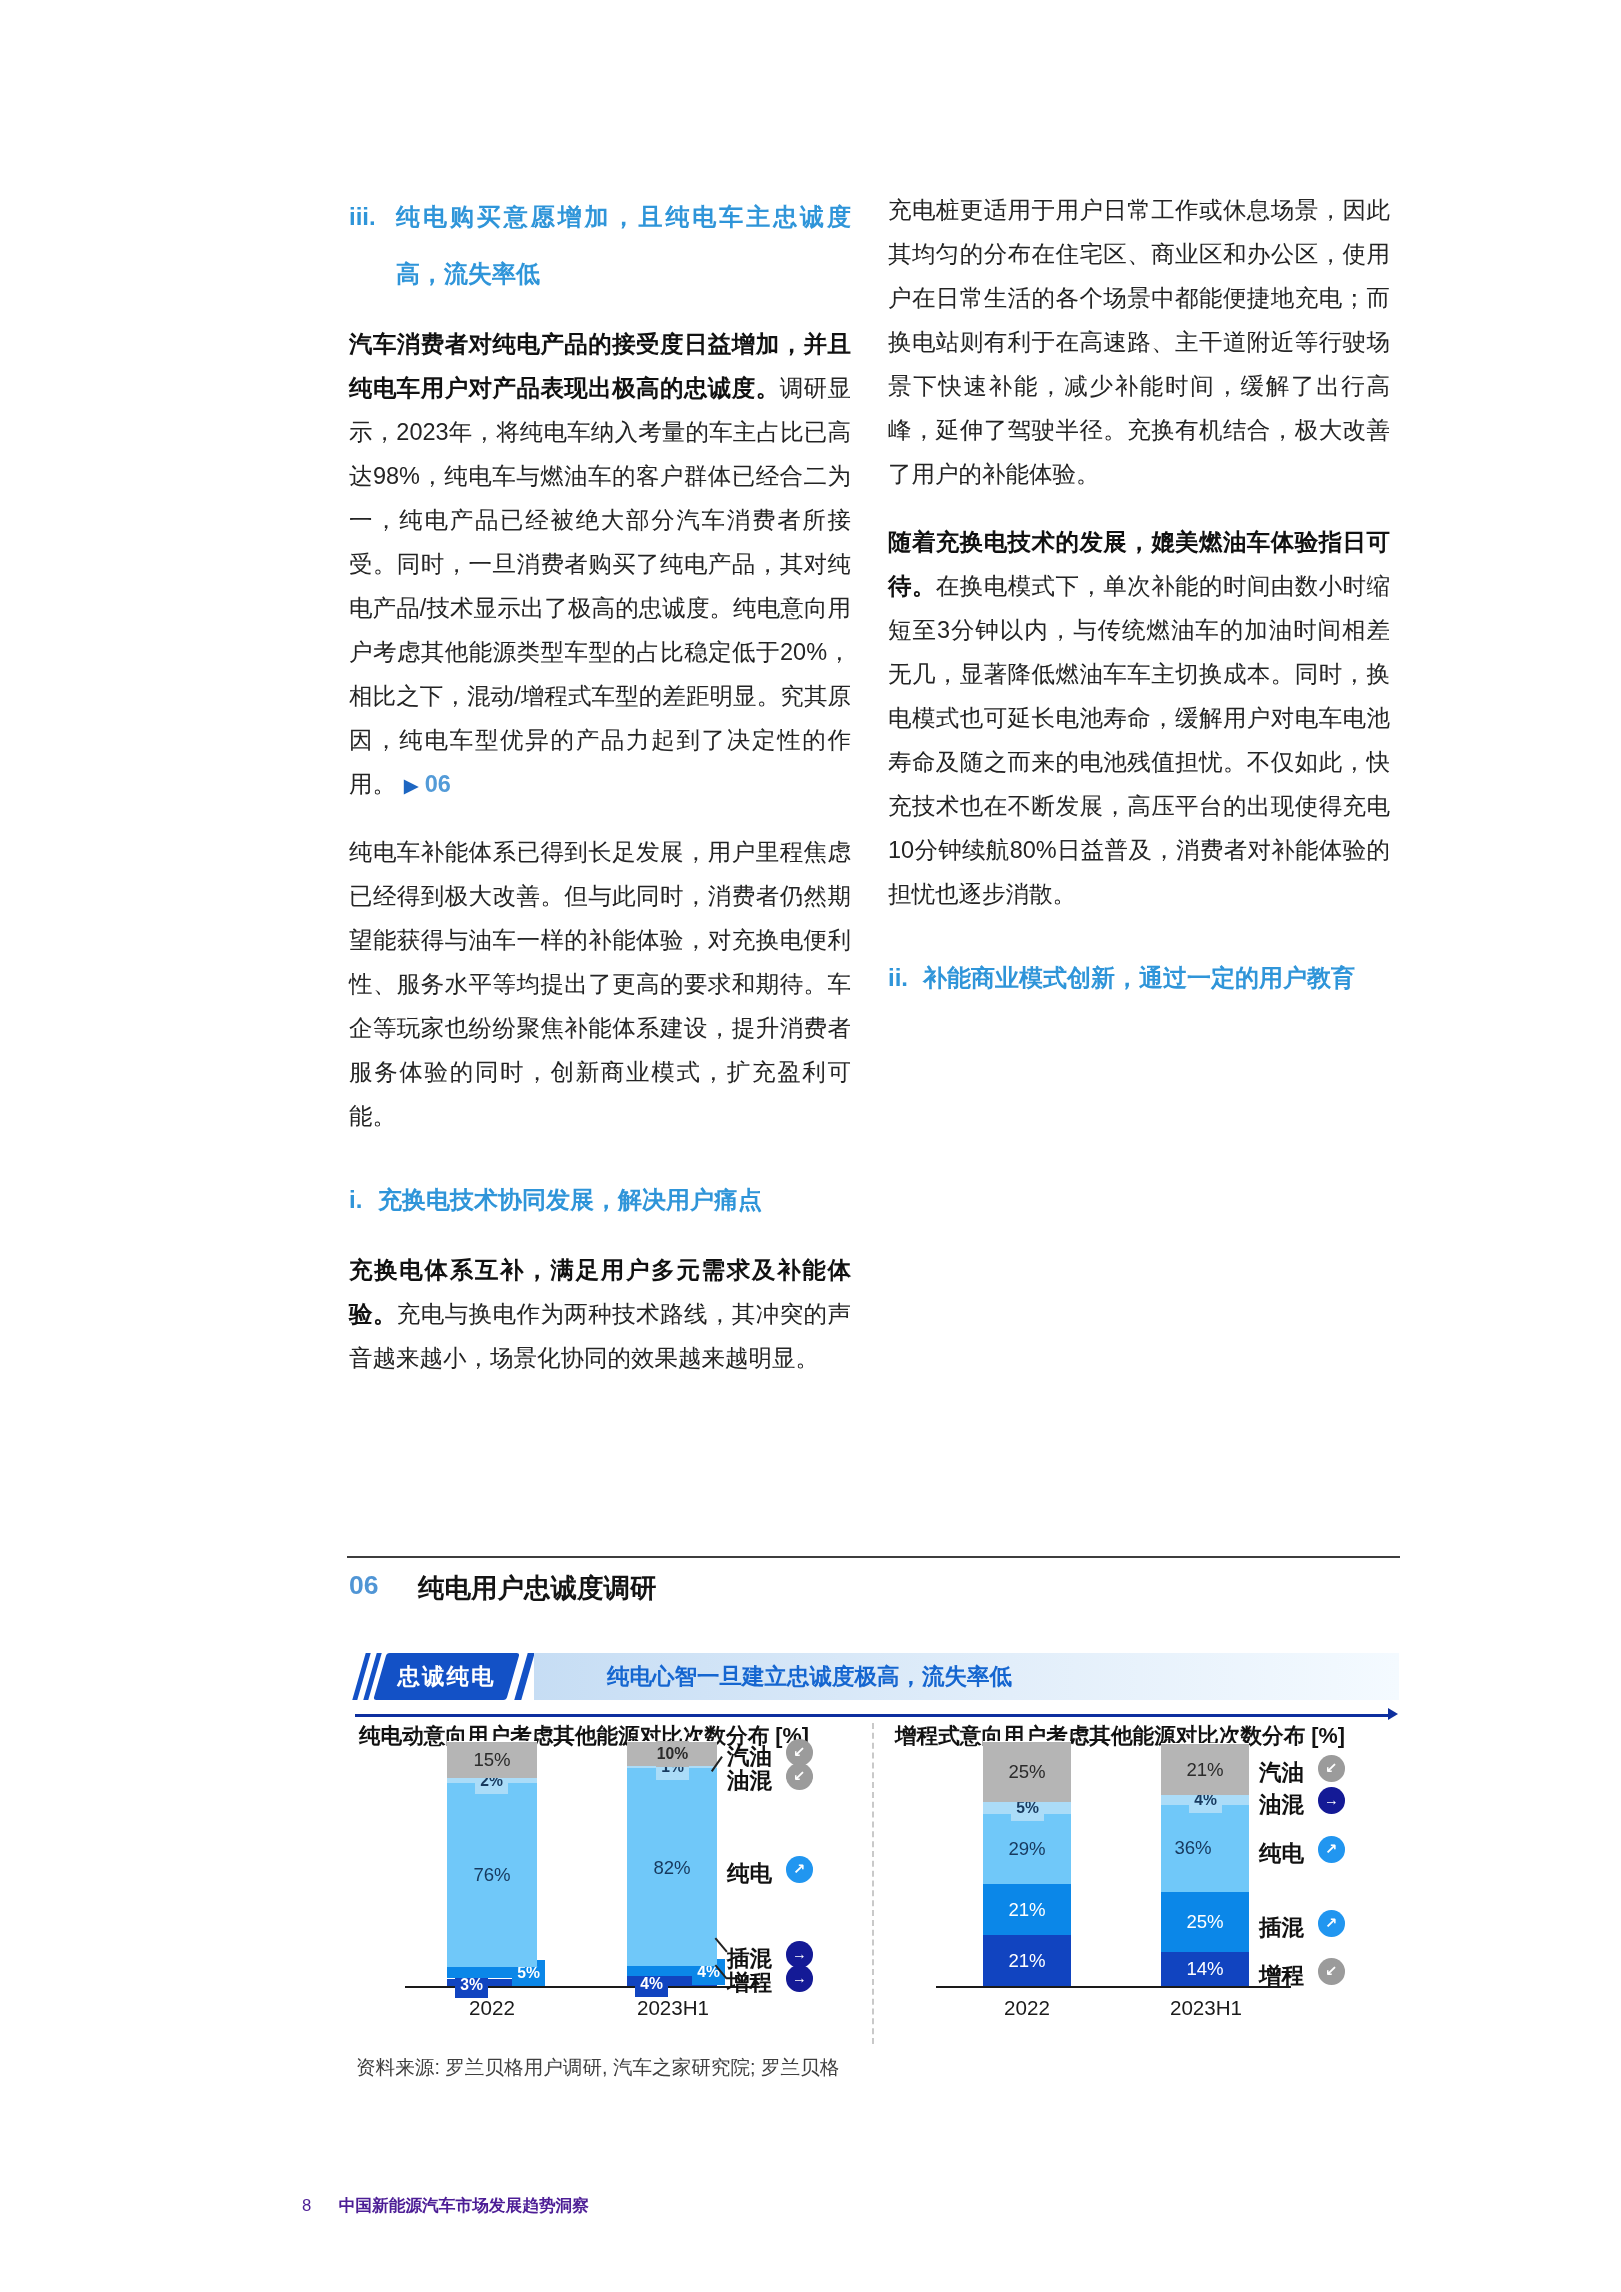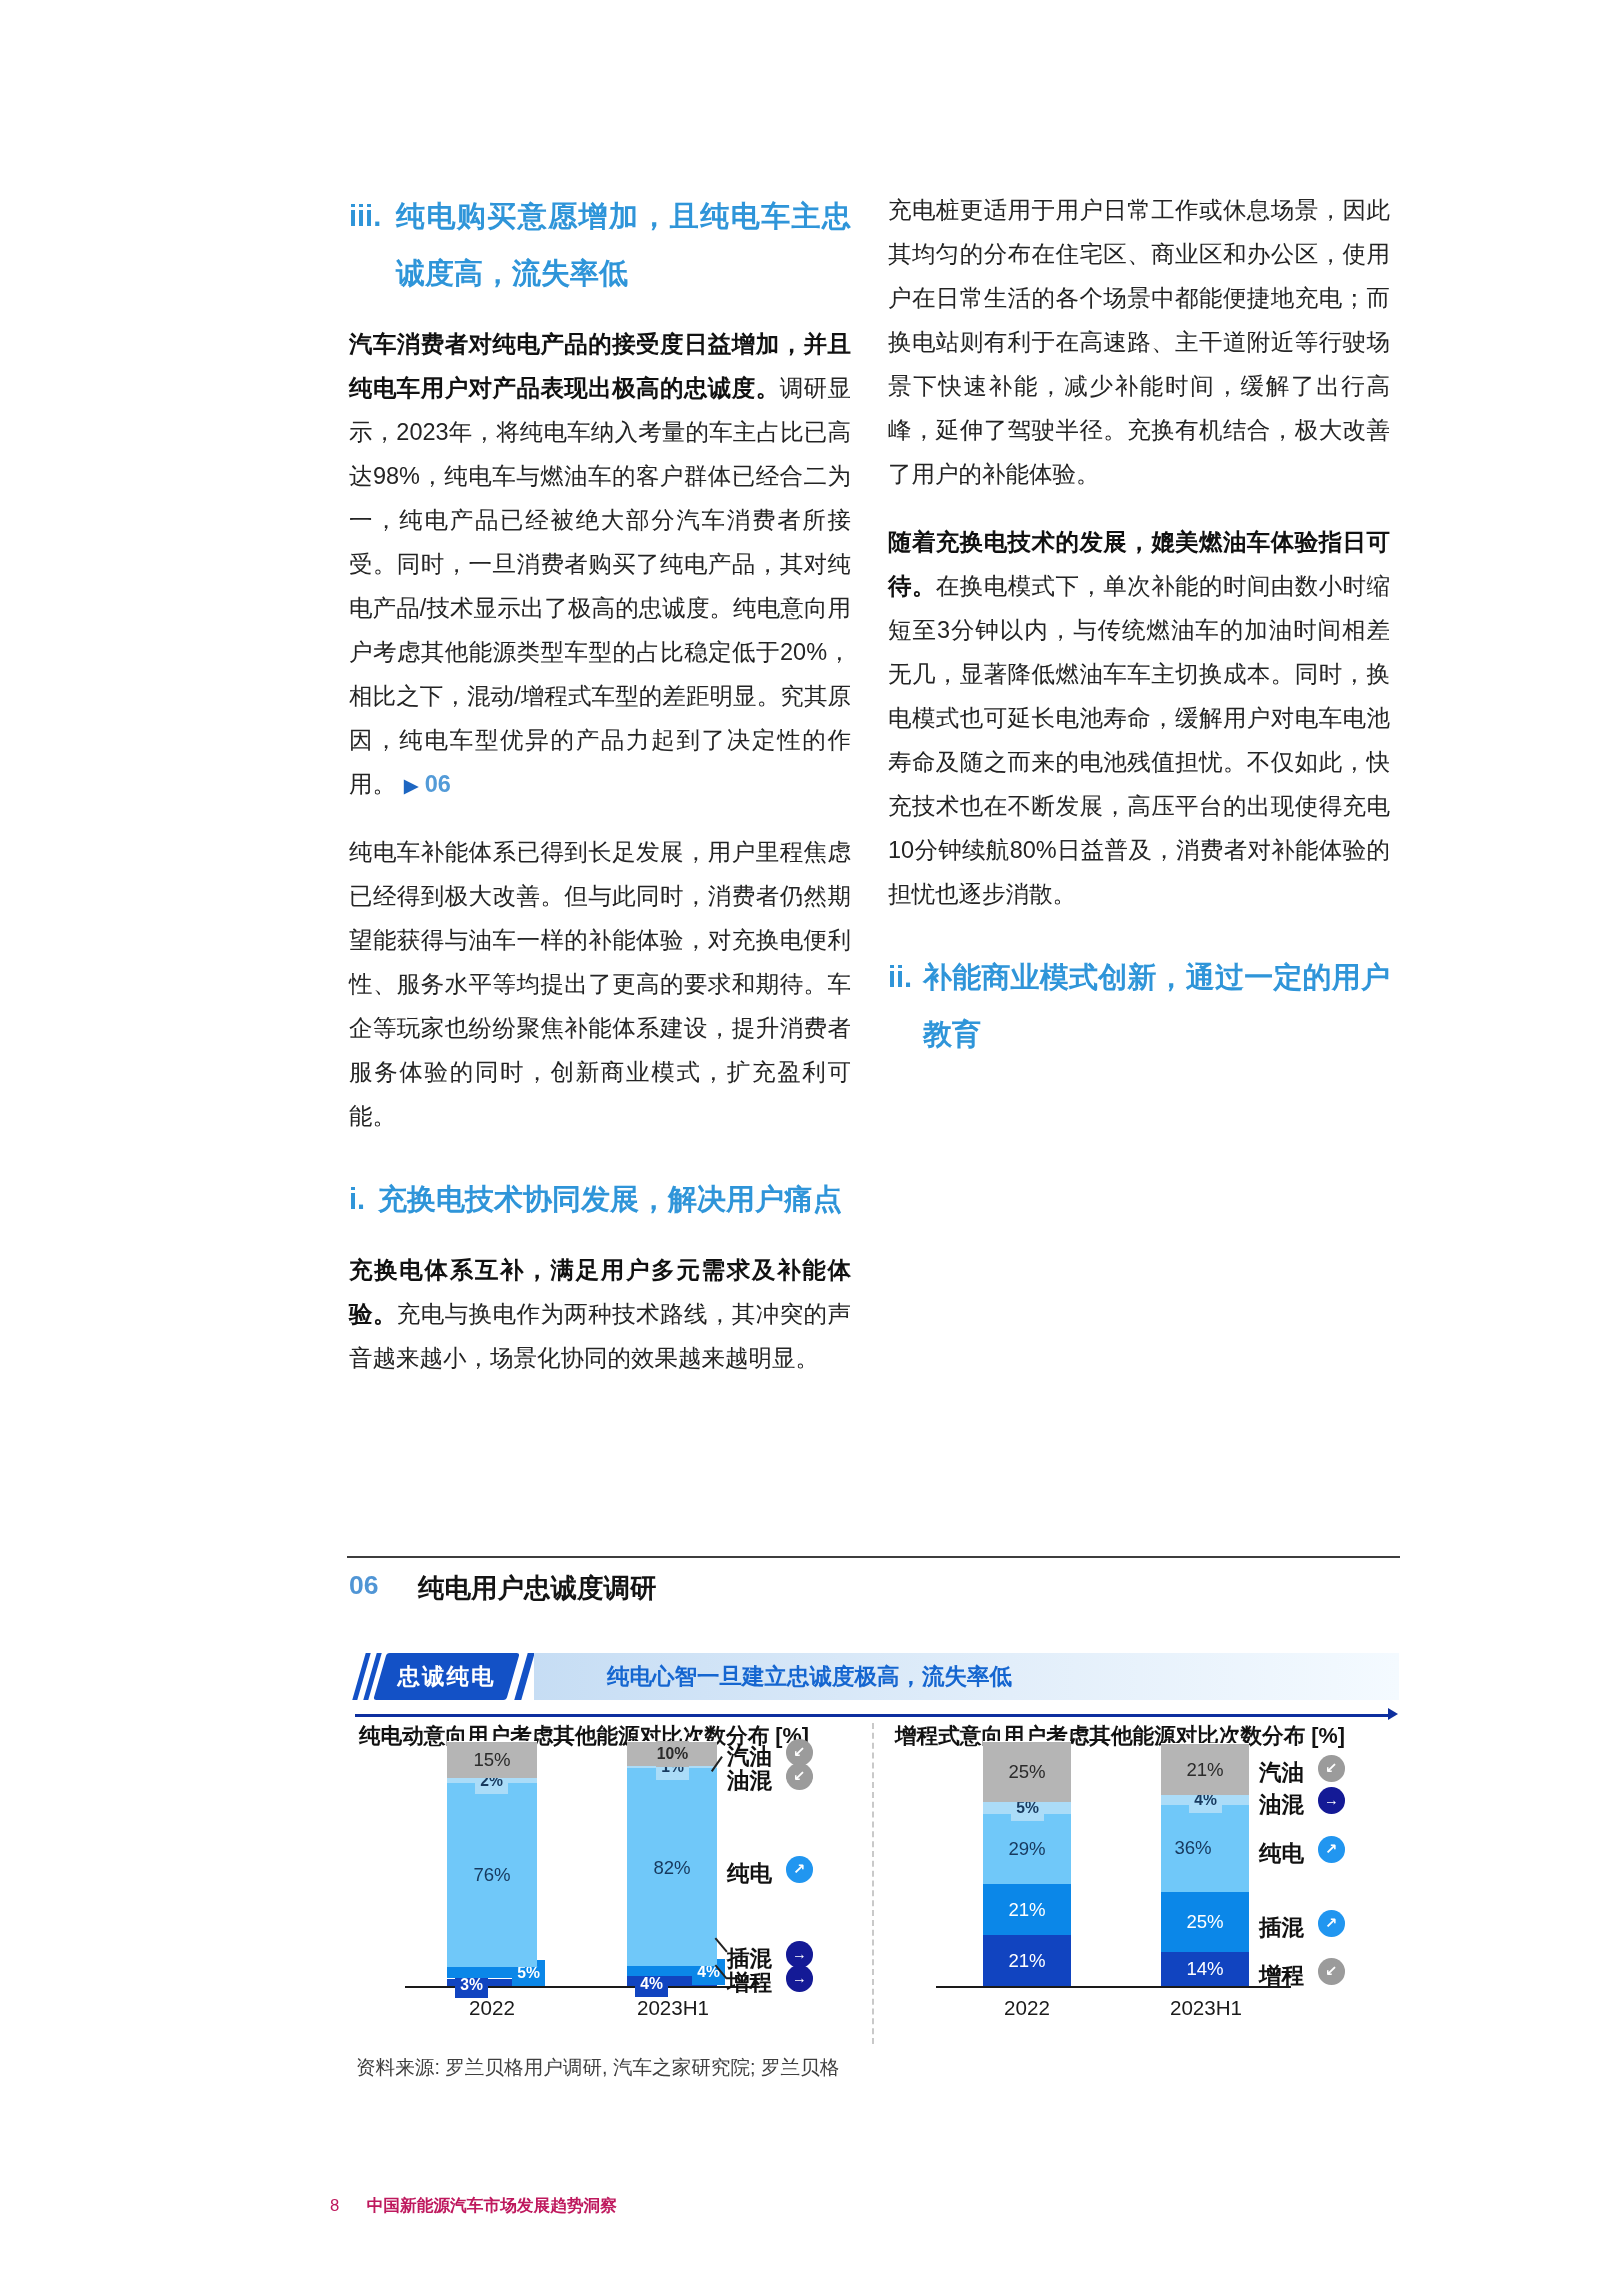--- a/index.html
+++ b/index.html
@@ -3,21 +3,21 @@
 <meta charset="utf-8">
 <style>
   html,body{margin:0;padding:0;}
   body{width:1621px;height:2293px;position:relative;background:#ffffff;
        font-family:"Liberation Sans","DejaVu Sans",sans-serif;color:#222;}
   .abs{position:absolute;}
   
   .col{position:absolute;top:188px;width:502px;text-align:justify;}
   .col p{margin:0 0 23.5px 0;font-size:23.5px;line-height:44px;color:#242424;}
   .col p strong{font-weight:700;color:#111;}
-  .h-blue{color:#2f95d9;font-weight:700;font-size:29px;line-height:57px;margin:0 0 19.6px 0;}
+  .h-blue{color:#2f95d9;font-weight:700;font-size:24px;line-height:57px;margin:0 0 19.6px 0;}
   .h-navy{color:#16407f;font-weight:700;font-size:28px;line-height:59px;margin:25.5px 0 21.6px 0;}
   .hang{position:relative;padding-left:47px;}
   .hang .mk{position:absolute;left:0;top:0;}
   .h-top{margin-top:33px;}
   .figref{white-space:nowrap;font-weight:700;}
   .figref .tri{color:#1d66c2;font-size:19.6px;margin:0 5.9px 0 7.8px;}
   .figref .num{color:#539bd8;}
   
   .rule{left:347px;top:1556px;width:1053px;height:2px;background:#3d3d3d;}
   .fig-num{left:349px;top:1570px;font-size:26.5px;font-weight:700;color:#5095d5;}
@@ -38,21 +38,21 @@
   .x-axis{top:1986px;height:2px;background:#1a1a1a;}
   .seg{position:absolute;box-shadow:0 -1px 0 #fff;}
   .seg-label{position:absolute;font-size:18.6px;font-weight:400;text-align:center;}
   .tag{position:absolute;width:33px;height:25.5px;font-size:15.7px;font-weight:700;text-align:center;line-height:25.5px;}
   .xtick{position:absolute;top:1996px;font-size:20.6px;color:#1a1a1a;text-align:center;width:118px;}
   .leg-label{position:absolute;font-size:22.5px;font-weight:700;color:#111;}
   .leg-icon{position:absolute;width:26.5px;height:26.5px;border-radius:50%;color:#fff;font-size:14.7px;
             font-weight:700;text-align:center;line-height:26.5px;}
   .slash{position:absolute;width:2px;height:17.6px;background:#222;}
   .src{left:356px;top:2054px;font-size:19.6px;color:#3f3f3f;}
-  .footer{left:302px;top:2194px;font-size:16.7px;color:#be185d;margin-left:28px;}
+  .footer{left:302px;top:2194px;font-size:16.7px;color:#4c1d95;}
   .footer .pg{font-weight:400;margin-right:27.4px;}
   .footer .ft{font-weight:700;}
 </style>
 </head>
 <body>
 
 <div class="col" style="left:349px">
   <h3 class="h-blue hang">
     <span class="mk">iii.</span>
     <span>纯电购买意愿增加，且纯电车主忠诚度高，流失率低</span>

